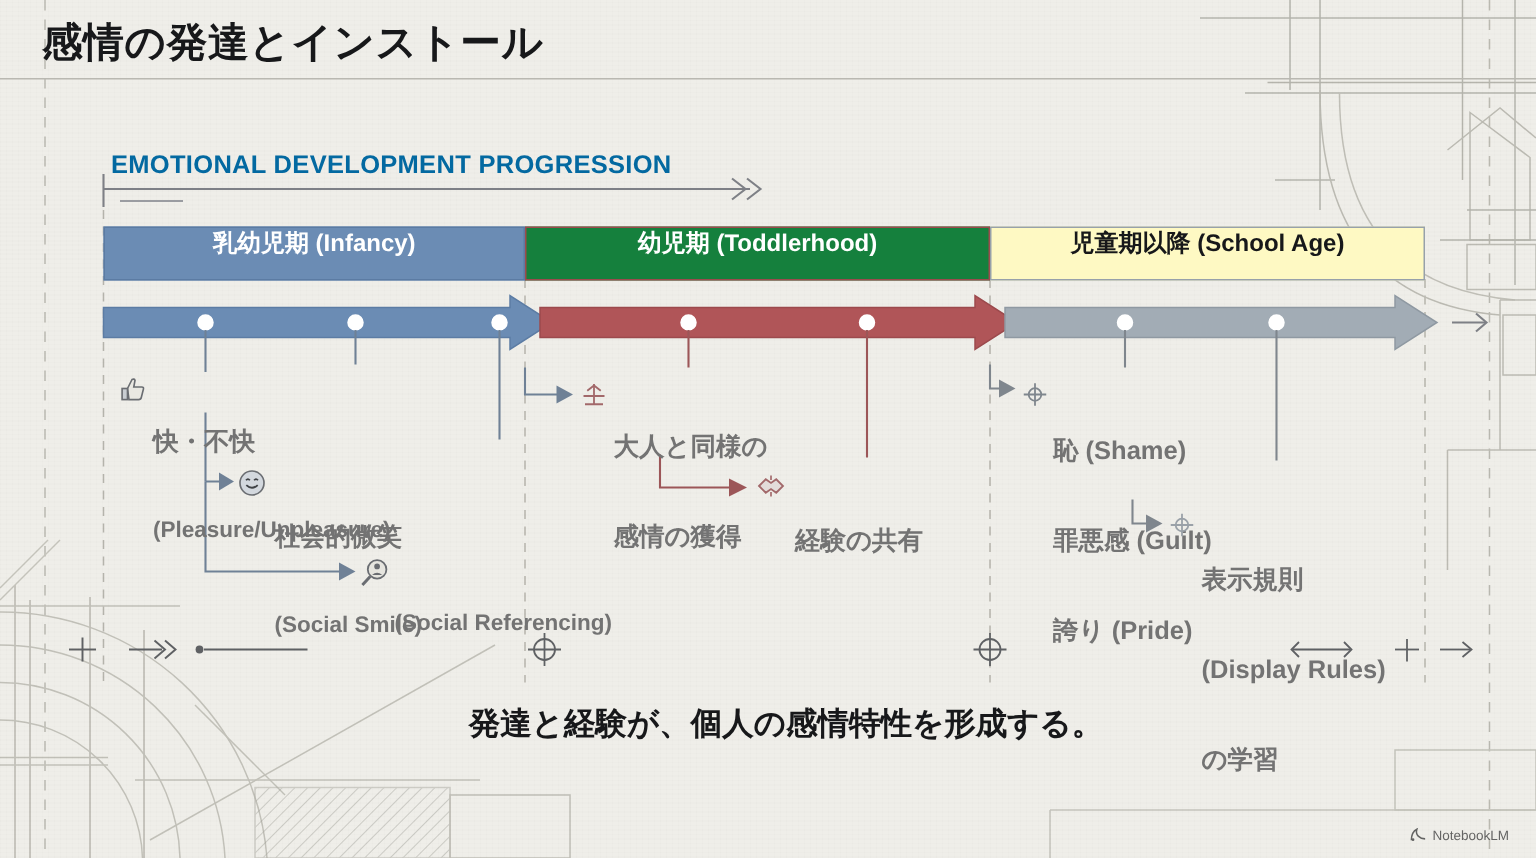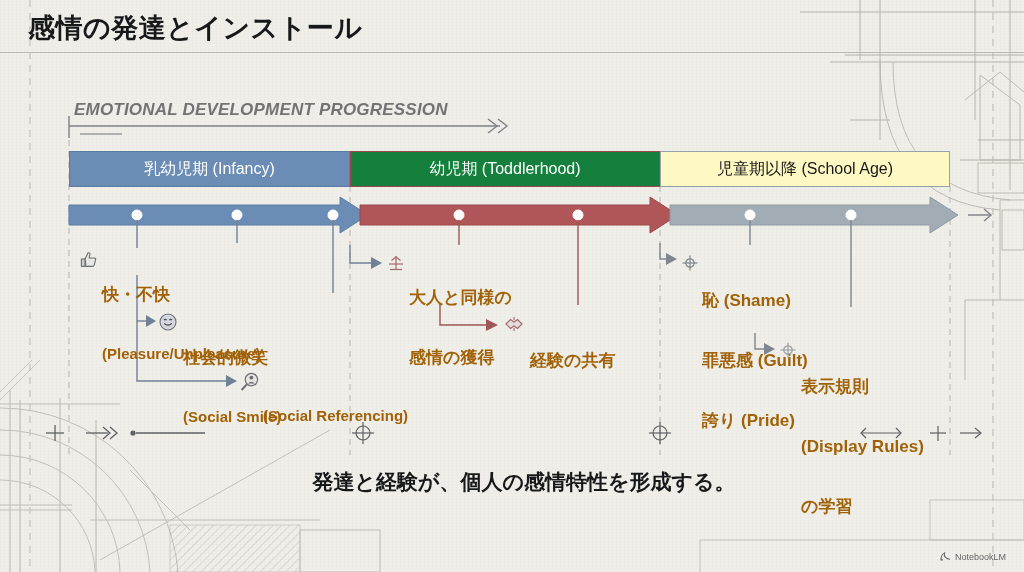--- a/index.html
+++ b/index.html
@@ -28,37 +28,37 @@
   
   #title{
     position:absolute;left:28px;top:10px;
     font-size:27px;font-weight:bold;color:#17181a;
     letter-spacing:.5px;white-space:nowrap;
   }
   #title-rule{position:absolute;left:0;top:52px;width:1024px;height:1px;background:#b9b8b1;}
   
   #sec-label{
     position:absolute;left:74px;top:100px;
-    font-size:17px;font-weight:bold;color:#737373;
-    letter-spacing:.2px;white-space:nowrap;font-style:italic;
+    font-size:17px;font-weight:bold;color:#0369a1;
+    letter-spacing:.2px;white-space:nowrap;
   }
   
   .phase-bar{
     position:absolute;top:151px;height:36px;
-    display:flex;align-items:center;justify-content:center;
-    font-size:16px;font-weight:normal;white-space:nowrap;
+    display:flex;justify-content:center;
+    font-size:16px;font-weight:bold;white-space:nowrap;
     box-sizing:border-box;
   }
   #phase-0{left:69px;width:281px;background:#6b8cb4;color:#ffffff;border:1px solid #5b7ba3;}
   #phase-1{left:350px;width:310px;background:#15803d;color:#ffffff;border:1px solid #9c4a4d;}
   #phase-2{left:660px;width:290px;background:#fef9c3;color:#17181a;border:1px solid #97a1aa;}
   
   #timeline{position:absolute;left:0;top:195px;width:1024px;height:50px;}
   
-  .ann{position:absolute;font-weight:bold;color:#a16207;line-height:1.22;white-space:pre;}
+  .ann{position:absolute;font-weight:bold;color:#737373;line-height:1.22;white-space:pre;}
   .ann .jp{font-size:17px;}
   .ann .en{font-size:15px;}
   
   .icn{position:absolute;}
   
   #statement{
     position:absolute;left:0;top:468px;width:1024px;
     text-align:center;font-size:21px;font-weight:bold;color:#17181a;padding-left:12px;
   }
   

